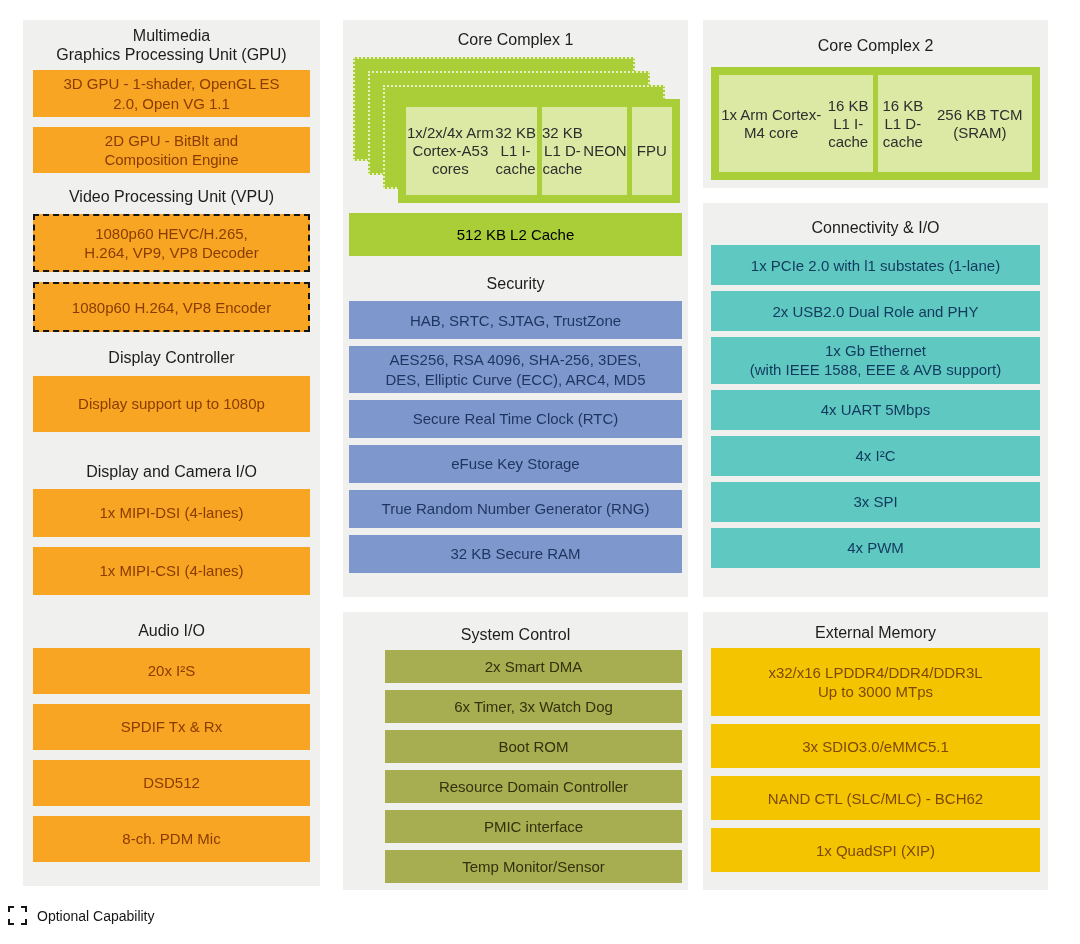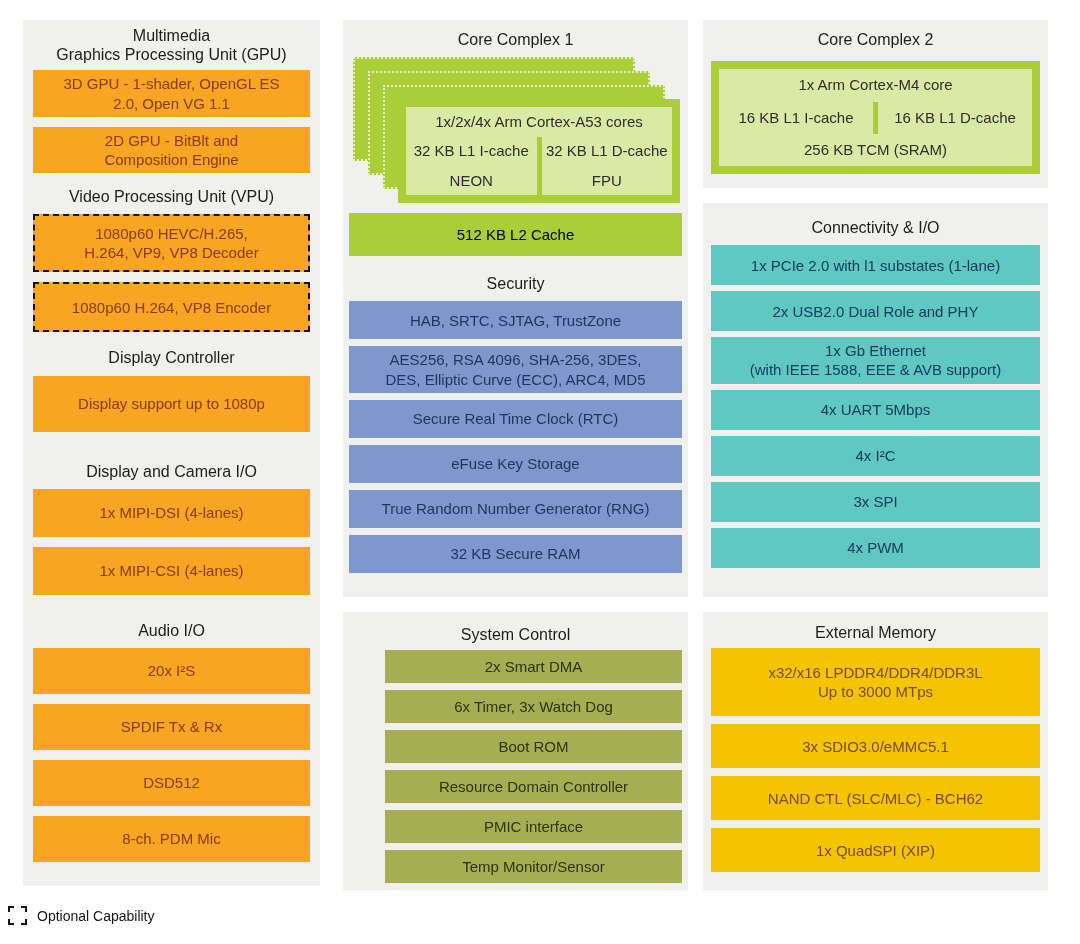--- a/index.html
+++ b/index.html
@@ -3,21 +3,21 @@
 <meta charset="utf-8">
 <style>
   html,body{margin:0;padding:0;background:#fff;}
   .page{position:relative;width:1080px;height:944px;background:#ffffff;
         font-family:"Liberation Sans",sans-serif;overflow:hidden;}
 
   .panel{position:absolute;background:var(--c-panel,#f0f0ee);box-sizing:border-box;}
   #panel-left{left:23px;top:20px;width:297px;height:866px;padding:2px 10px;}
   #panel-mid-top{left:343px;top:20px;width:345px;height:577px;padding:2px 6px;}
   #panel-mid-bottom{left:343px;top:612px;width:345px;height:278px;padding:2px 6px;}
-  #panel-right-top{left:703px;top:20px;width:345px;height:168px;padding:2px 8px;}
+  #panel-right-top{left:703px;top:20px;width:345px;height:168px;padding:8px 8px;}
   #panel-right-mid{left:703px;top:203px;width:345px;height:394px;padding:2px 8px;}
   #panel-right-bottom{left:703px;top:612px;width:345px;height:278px;padding:2px 8px;}
 
   .heading{font-weight:normal;font-size:16px;color:#1d1d1b;text-align:center;
            line-height:1.2;margin:12px 0 8px;}
 
   .block{box-sizing:border-box;display:flex;flex-direction:column;align-items:center;
          justify-content:center;text-align:center;font-size:15px;line-height:1.28;
          margin:0 0 10px;padding:4px 6px;}
 
@@ -44,21 +44,21 @@
 
   
   .stack{position:relative;height:146px;margin:0 0 10px;}
   .stack .layer{position:absolute;width:282px;height:104px;background:var(--c-green,#a9ce38);
                 border:2px dotted #e6f0c0;box-sizing:border-box;}
   .stack .layer1{left:4px;top:0;}
   .stack .layer2{left:19px;top:14px;}
   .stack .layer3{left:34px;top:28px;}
   .stack .card{position:absolute;left:49px;top:42px;width:282px;height:104px;}
 
-  .card{background:var(--c-green,#a9ce38);padding:8px;display:flex;flex-direction:column;
+  .card{background:var(--c-green,#a9ce38);padding:8px;display:flex;flex-direction:row;
         box-sizing:border-box;}
   .crow{display:flex;gap:5px;flex:1;}
   .ccell{flex:1;background:var(--c-green-light,#dbe9a5);color:#2e2e2e;display:flex;
          align-items:center;justify-content:center;text-align:center;font-size:15px;line-height:1.2;}
 
   
   #panel-mid-top .heading{margin:8px 0 8px;}
   #panel-mid-top .section:nth-child(1) div.block{min-height:43px;margin-bottom:8px;}
   #panel-mid-top .section:nth-child(2) .heading{margin-top:18px;}
   #panel-mid-top .section:nth-child(2) .block{min-height:38px;margin-bottom:7px;}

